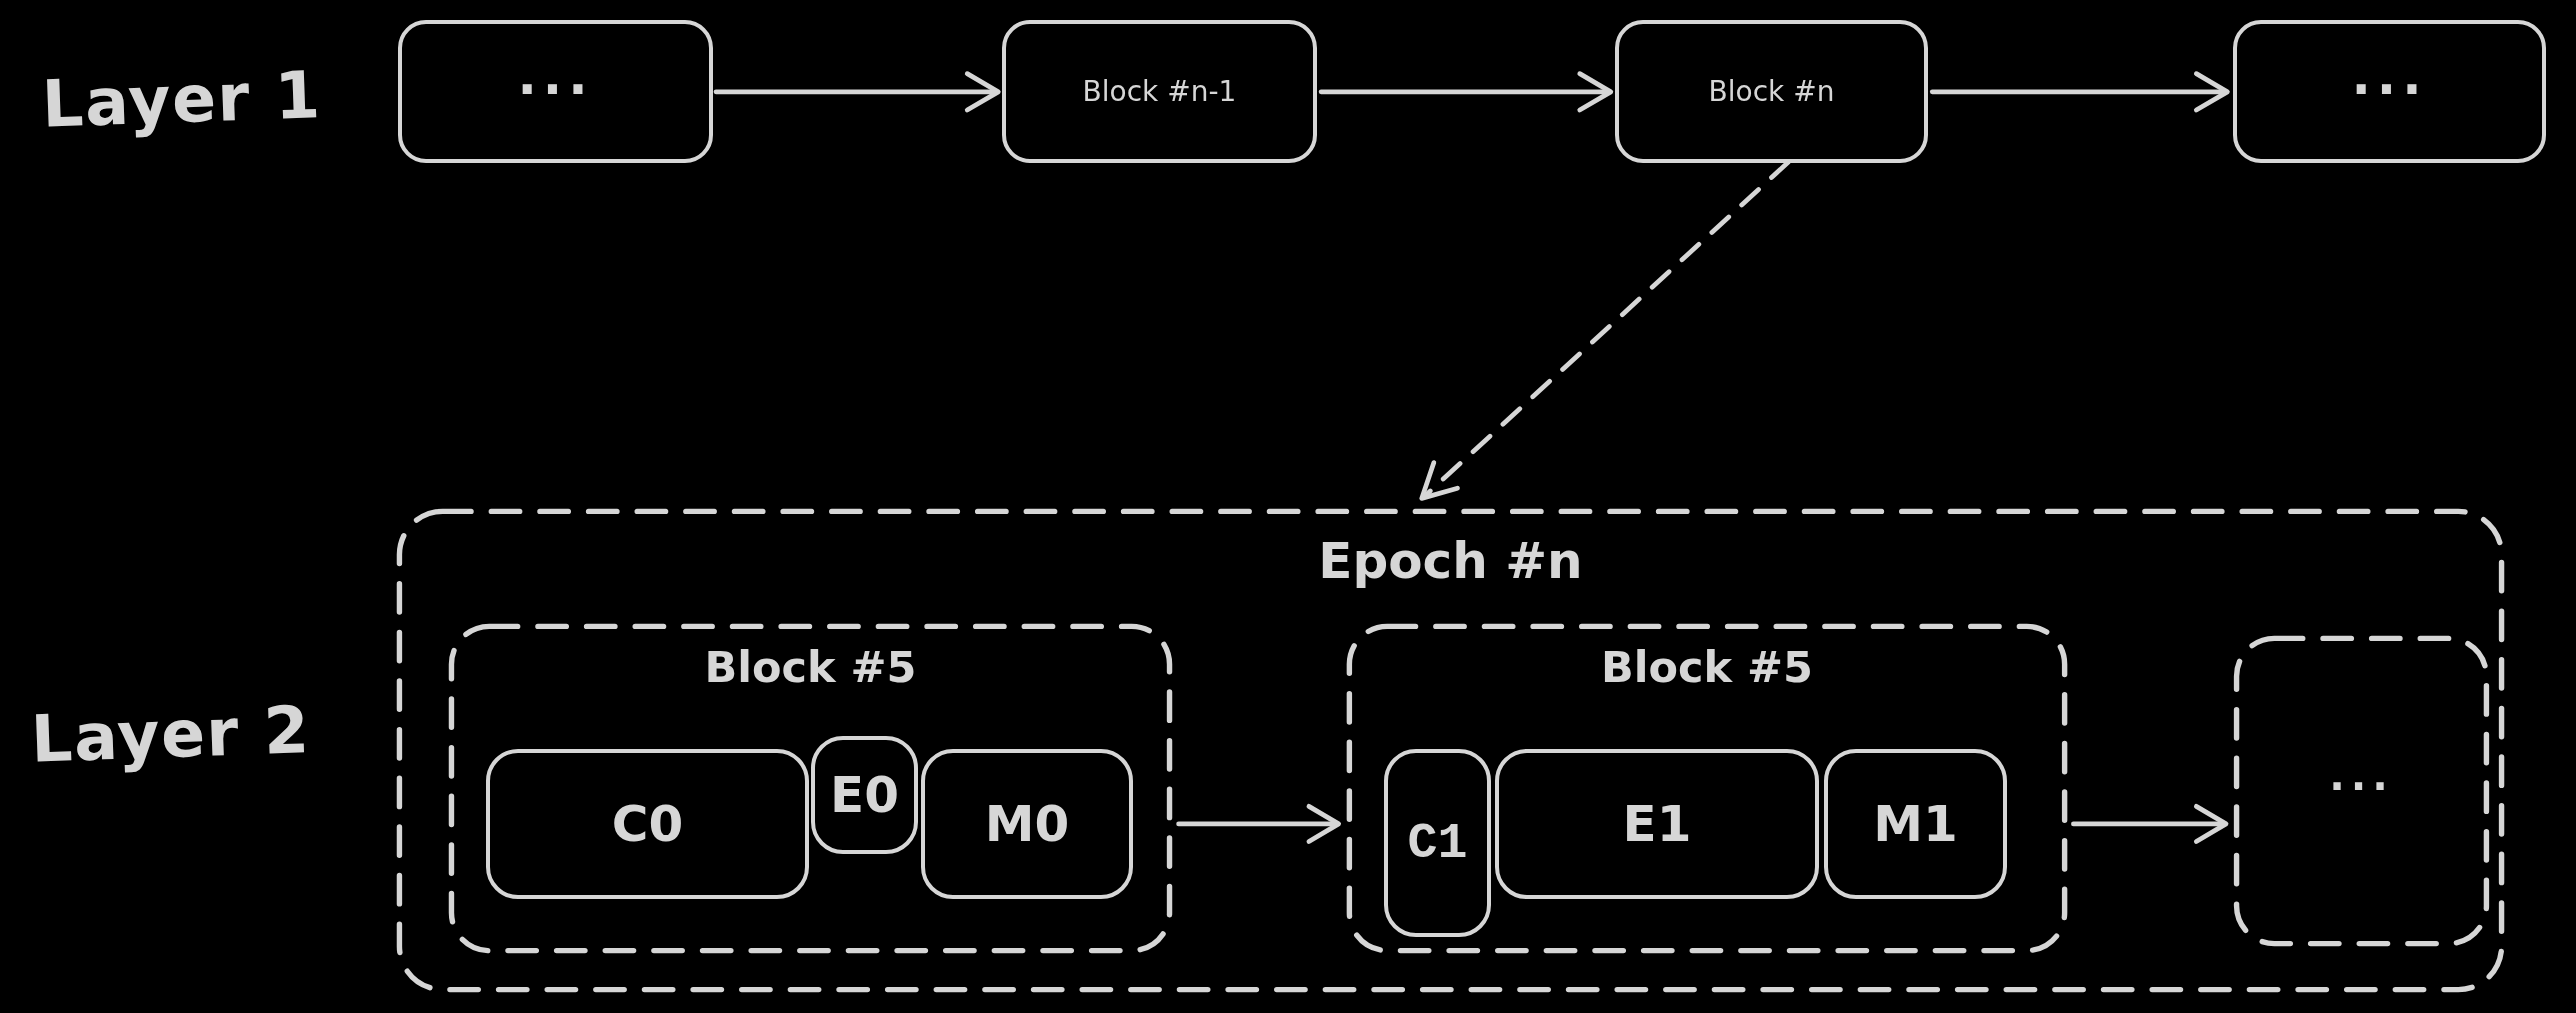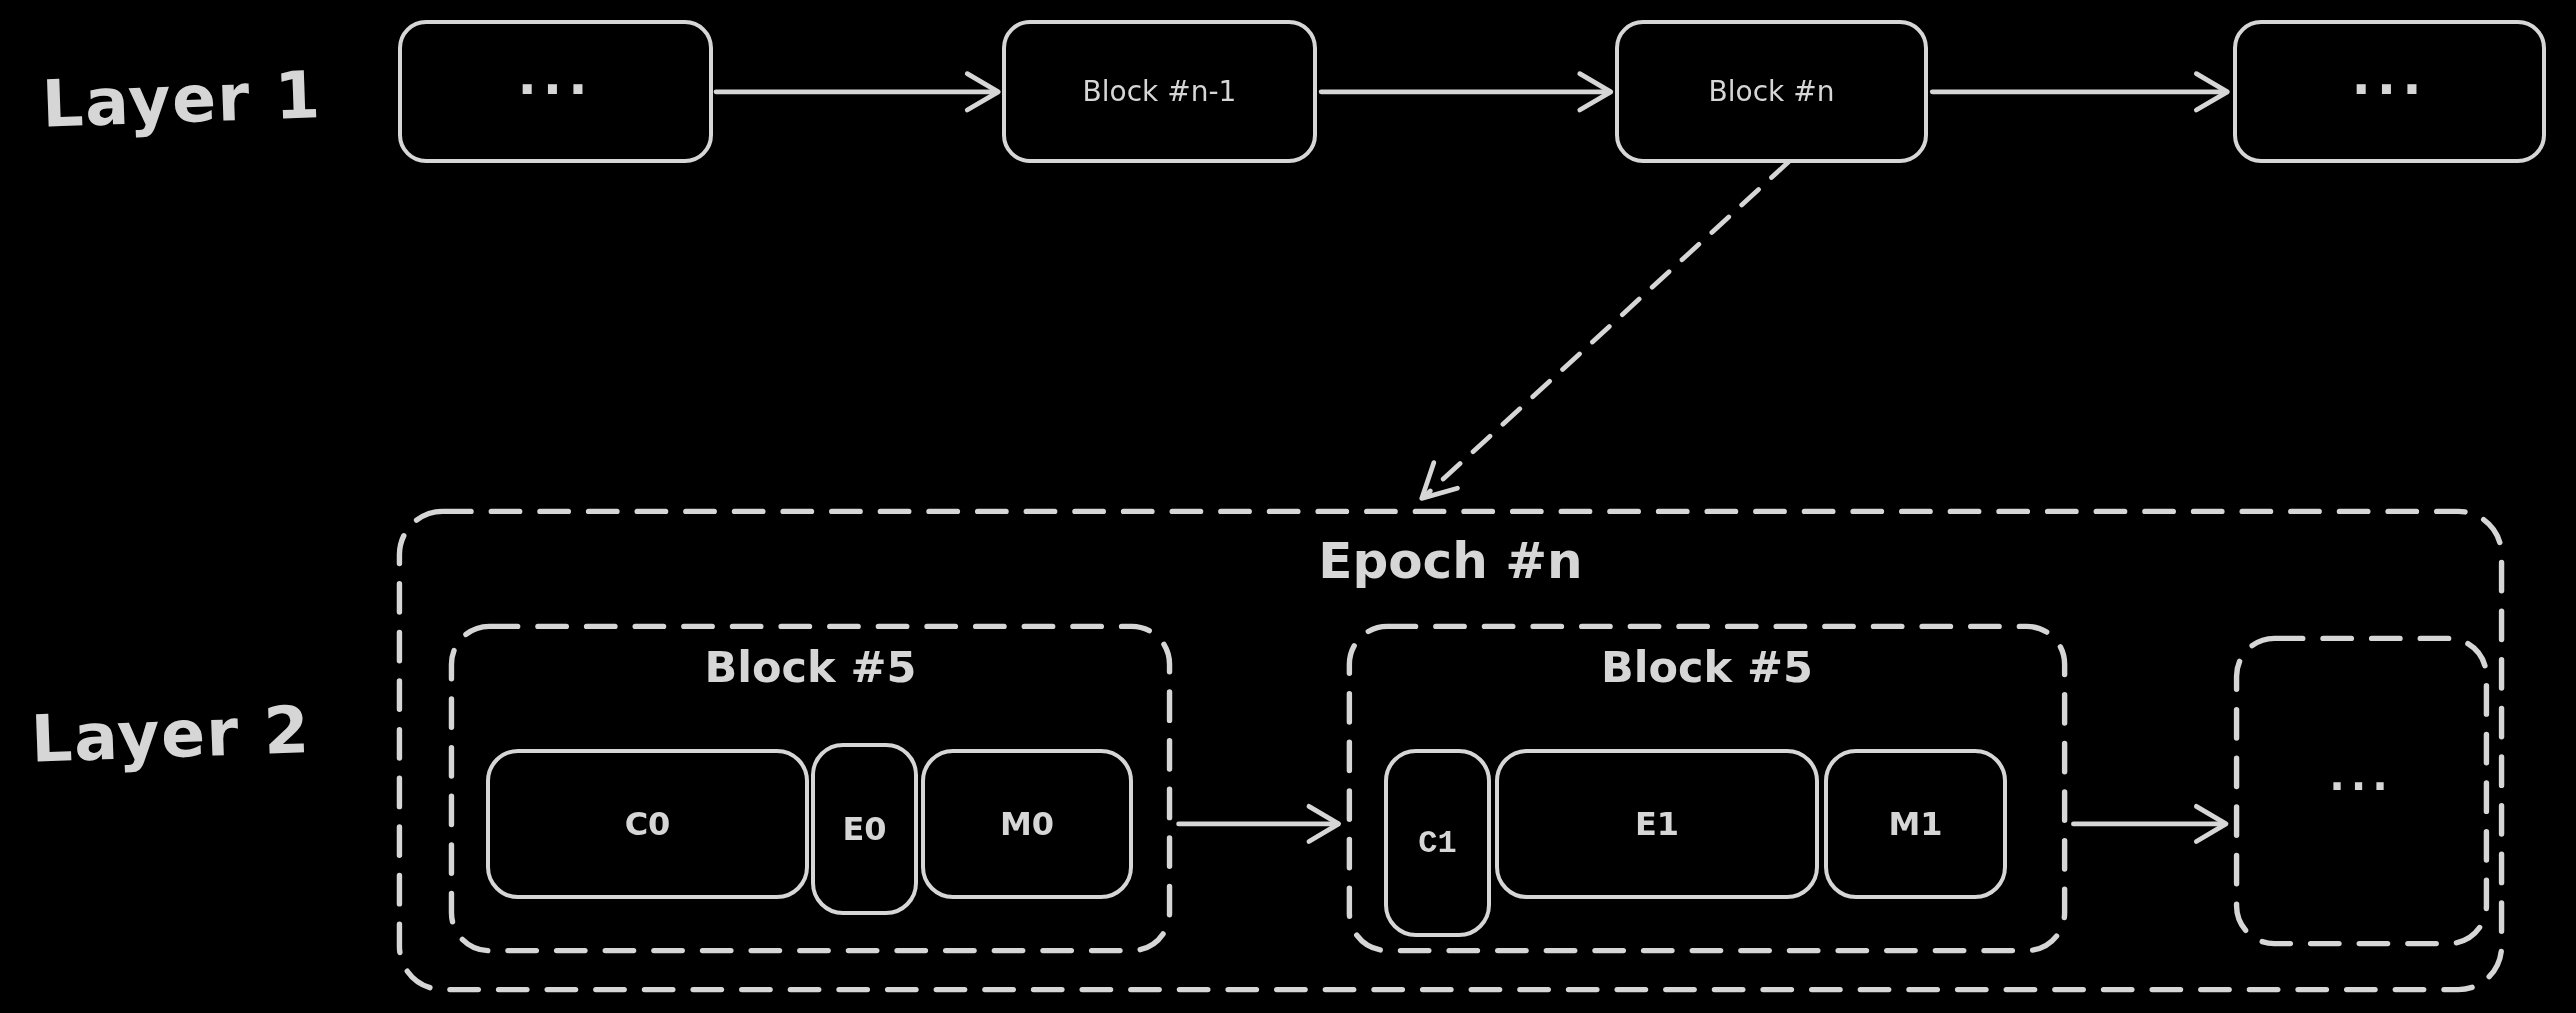--- a/index.html
+++ b/index.html
@@ -47,21 +47,21 @@
     position:absolute;left:0;right:0;text-align:center;
     font-size:43px;font-weight:600;white-space:nowrap;
   }
   .item-box{
     position:absolute;
     border:4.7px solid var(--stroke);
     border-radius:32px;
     display:flex;align-items:center;justify-content:center;
     box-sizing:border-box;
   }
-  .item-box .box-label{font-size:32px;font-weight:600;}
+  .item-box .box-label{font-size:50px;font-weight:600;}
 </style>
 </head>
 <body>
 
 <div class="canvas">
 
   <svg class="arrow-layer" viewBox="0 0 3814 1500" xmlns="http://www.w3.org/2000/svg" aria-hidden="true">
 
     <path d="M1060 136 H1474"></path>
     <path d="M1432 109 L1478 136 L1432 163"></path>
@@ -103,21 +103,21 @@
   </div>
 
   <div class="dashed-container" style="left:448px;top:623px;width:725px;height:331px;">
     <svg width="725" height="331" viewBox="0 0 1073 490" xmlns="http://www.w3.org/2000/svg">
       <rect x="5" y="5" width="1063" height="480" rx="56"></rect>
     </svg>
     <div class="container-label" style="top:19px;">Block #5</div>
     <div class="item-box" style="left:38px;top:126px;width:323px;height:150px;">
       <span class="box-label">C0</span>
     </div>
-    <div class="item-box" style="left:363px;top:120px;width:107px;height:172px;">
+    <div class="item-box" style="left:363px;top:113px;width:107px;height:118px;">
       <span class="box-label">E0</span>
     </div>
     <div class="item-box" style="left:473px;top:126px;width:212px;height:150px;">
       <span class="box-label">M0</span>
     </div>
   </div>
 
   <div class="dashed-container" style="left:1346px;top:623px;width:722px;height:331px;">
     <svg width="722" height="331" viewBox="0 0 1069 490" xmlns="http://www.w3.org/2000/svg">
       <rect x="5" y="5" width="1059" height="480" rx="56"></rect>

